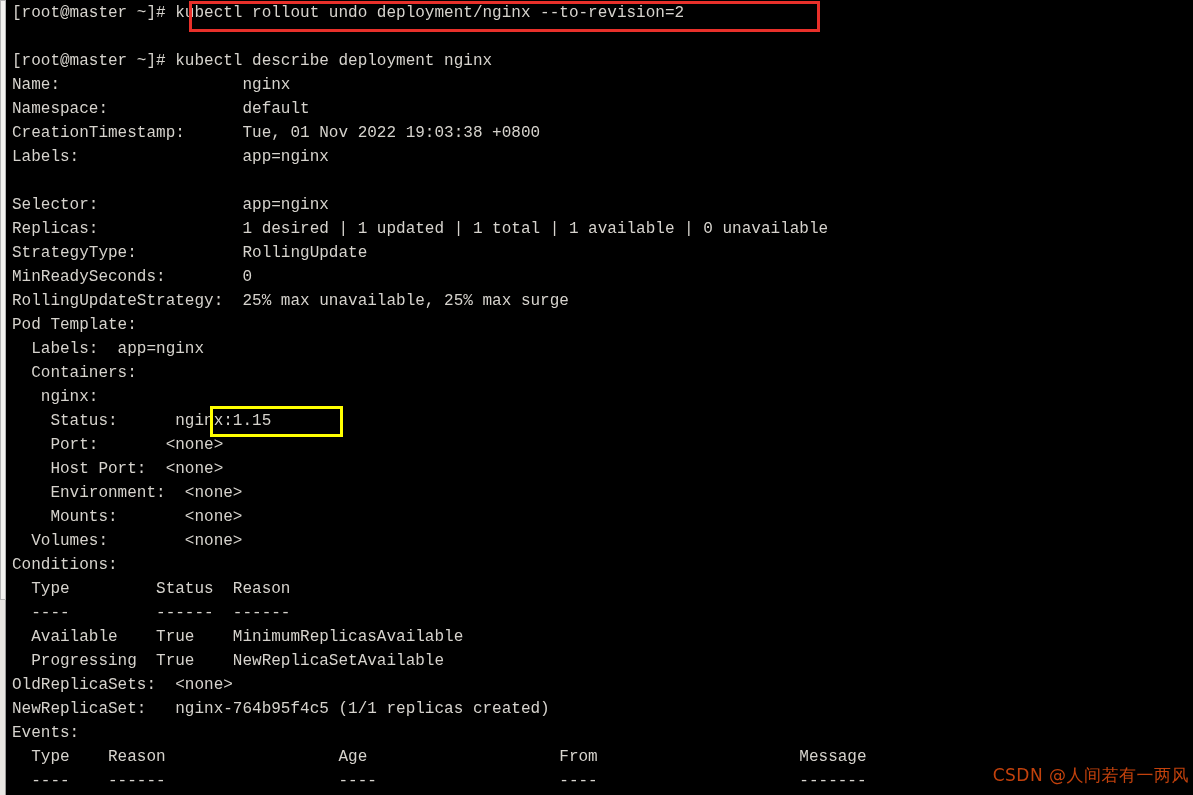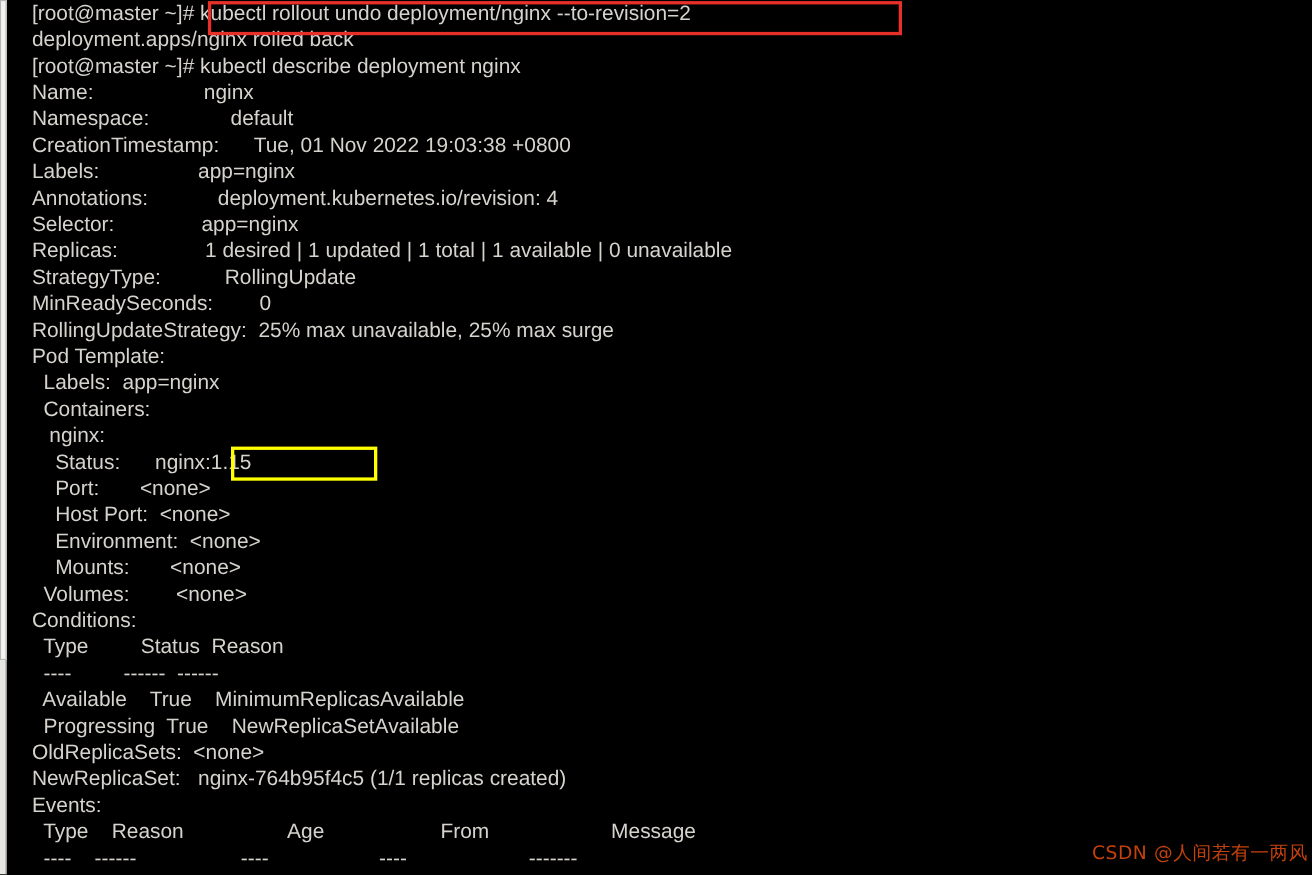--- a/index.html
+++ b/index.html
@@ -44,24 +44,24 @@
   #screen {
     position: absolute;
     left: 7px;
     top: 0;
     width: 1186px;
     height: 795px;
     background: #000000;
   }
   .line {
     position: absolute;
-    left: 22px;
+    left: 5px;
     white-space: pre;
-    font-family: Liberation Sans, sans-serif;
-    font-size: 19px;
+    font-family: Liberation Mono, monospace;
+    font-size: 16px;
     line-height: 24px;
     height: 24px;
     color: #d6d3cd;
     letter-spacing: 0px;
     -webkit-font-smoothing: antialiased;
   }
   
   .box {
     position: absolute;
     box-sizing: border-box;
@@ -97,27 +97,25 @@
 
 <div id="terminal">
 
   <div id="scrollbar-track">
     <div id="scrollbar-thumb"></div>
   </div>
 
   <div id="screen">
 
     <div class="line" style="top:1px">[root@master ~]# kubectl rollout undo deployment/nginx --to-revision=2</div>
-    <div class="line" style="top:25px">deployment.apps/nginx rolled back</div>
     <div class="line" style="top:73px">Name:                   nginx</div>
     <div class="line" style="top:49px">[root@master ~]# kubectl describe deployment nginx</div>
     <div class="line" style="top:97px">Namespace:              default</div>
     <div class="line" style="top:121px">CreationTimestamp:      Tue, 01 Nov 2022 19:03:38 +0800</div>
     <div class="line" style="top:145px">Labels:                 app=nginx</div>
-    <div class="line" style="top:169px">Annotations:            deployment.kubernetes.io/revision: 4</div>
     <div class="line" style="top:193px">Selector:               app=nginx</div>
     <div class="line" style="top:217px">Replicas:               1 desired | 1 updated | 1 total | 1 available | 0 unavailable</div>
     <div class="line" style="top:241px">StrategyType:           RollingUpdate</div>
     <div class="line" style="top:265px">MinReadySeconds:        0</div>
     <div class="line" style="top:289px">RollingUpdateStrategy:  25% max unavailable, 25% max surge</div>
     <div class="line" style="top:313px">Pod Template:</div>
     <div class="line" style="top:337px">  Labels:  app=nginx</div>
     <div class="line" style="top:361px">  Containers:</div>
     <div class="line" style="top:385px">   nginx:</div>
     <div class="line" style="top:409px">    Status:      nginx:1.15</div>

